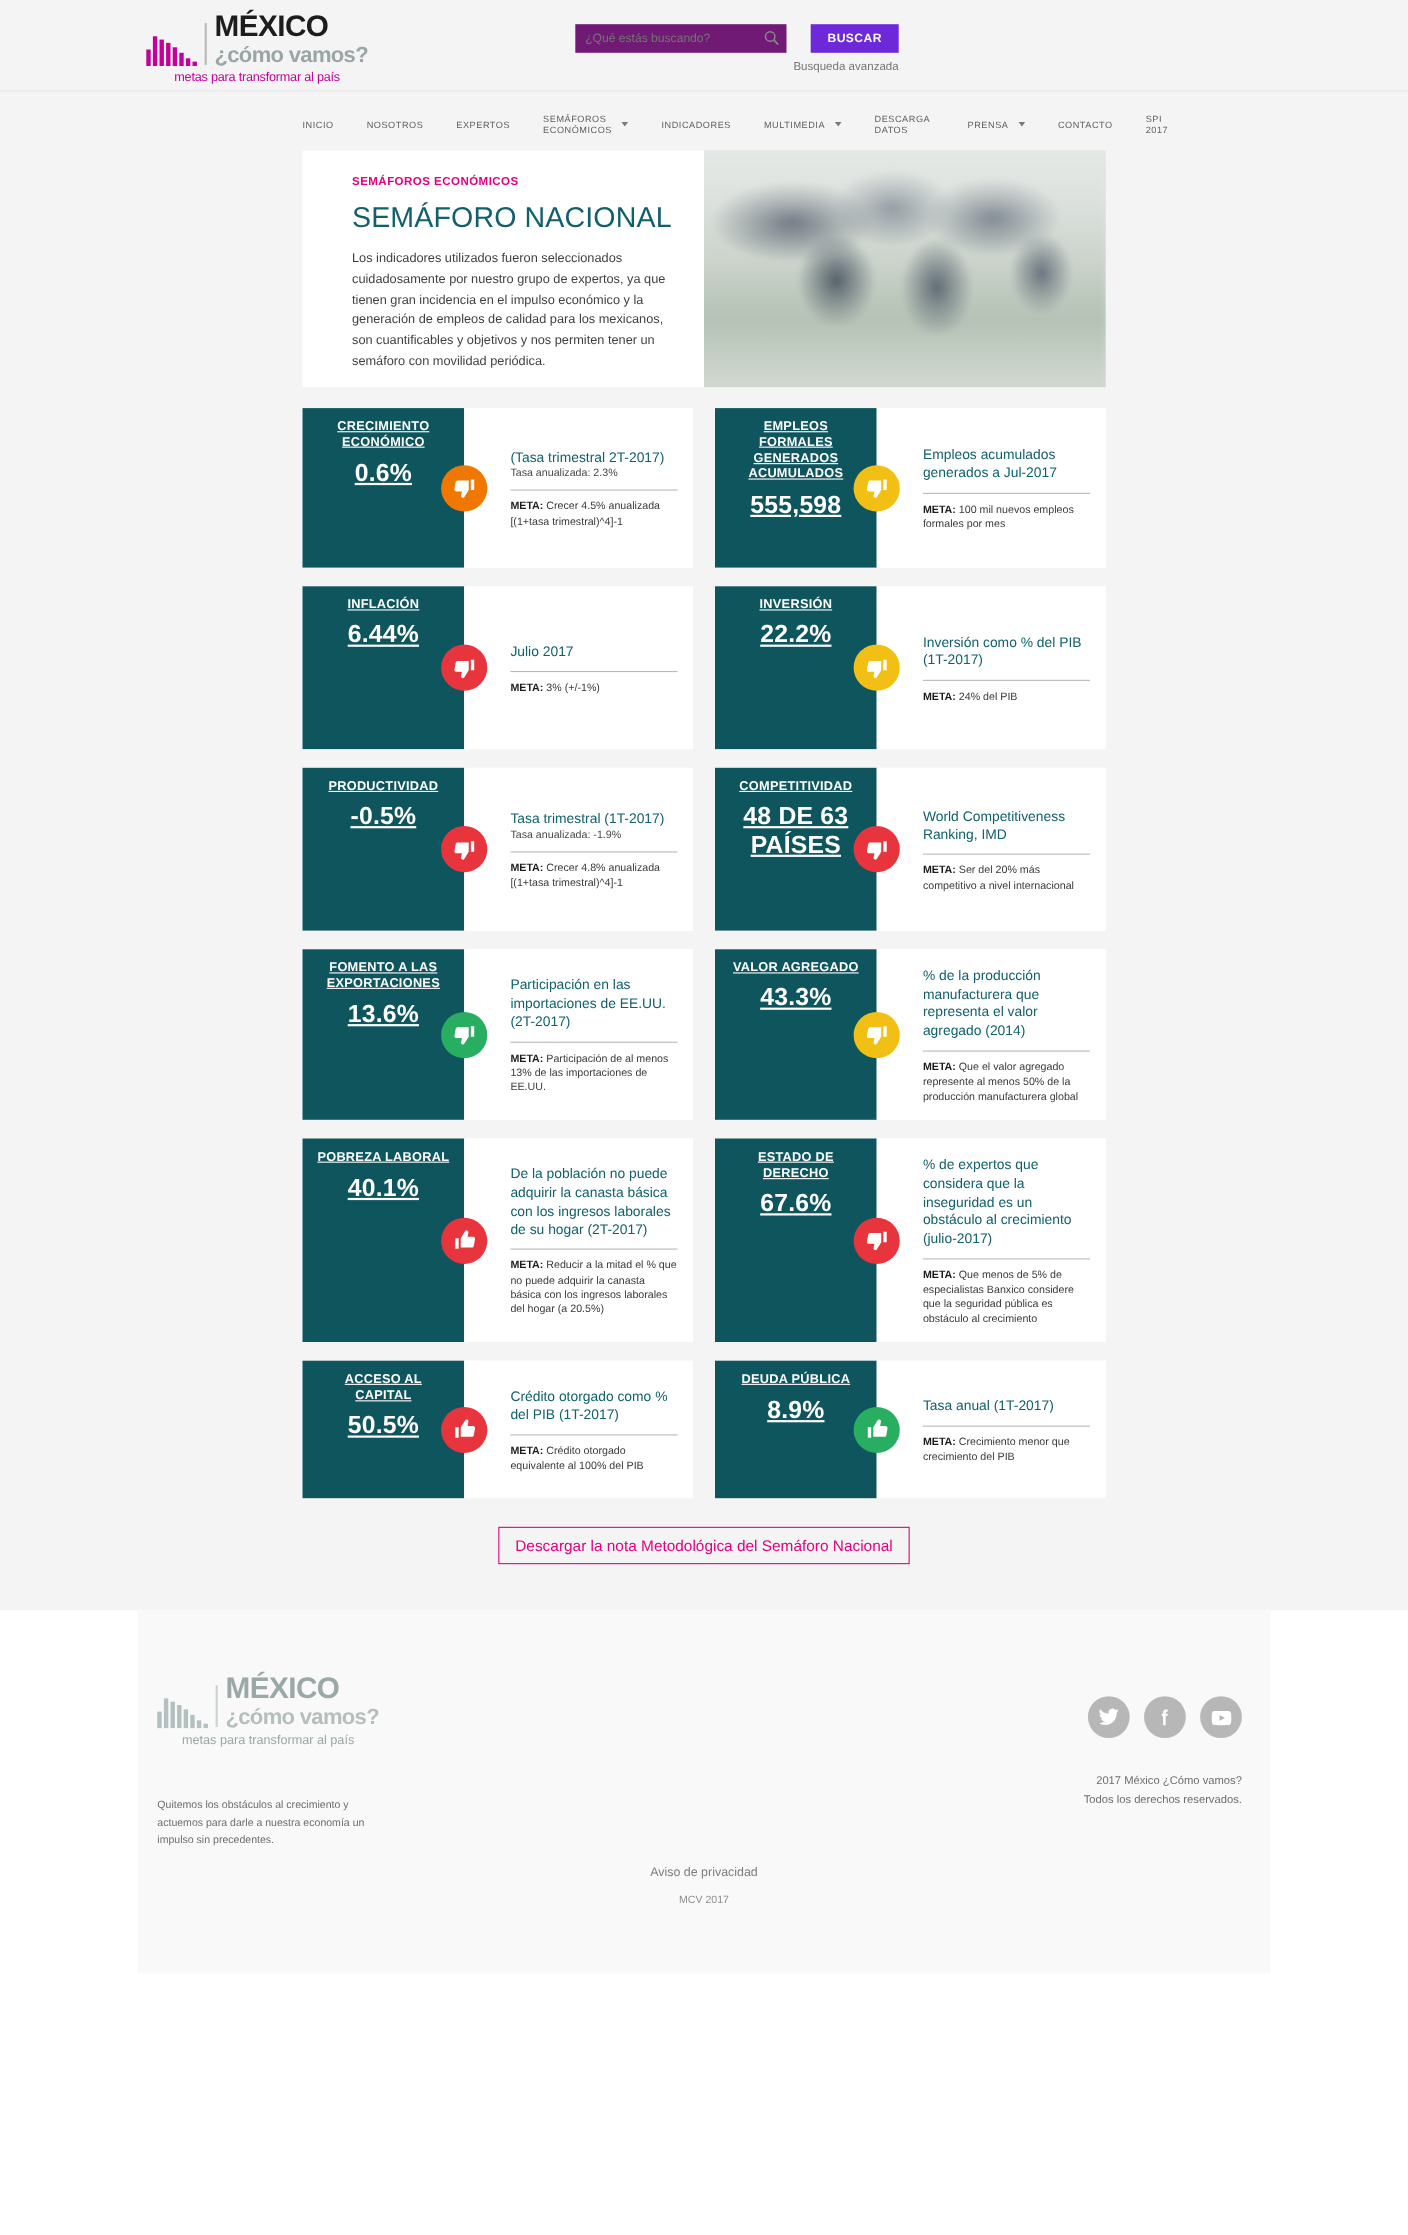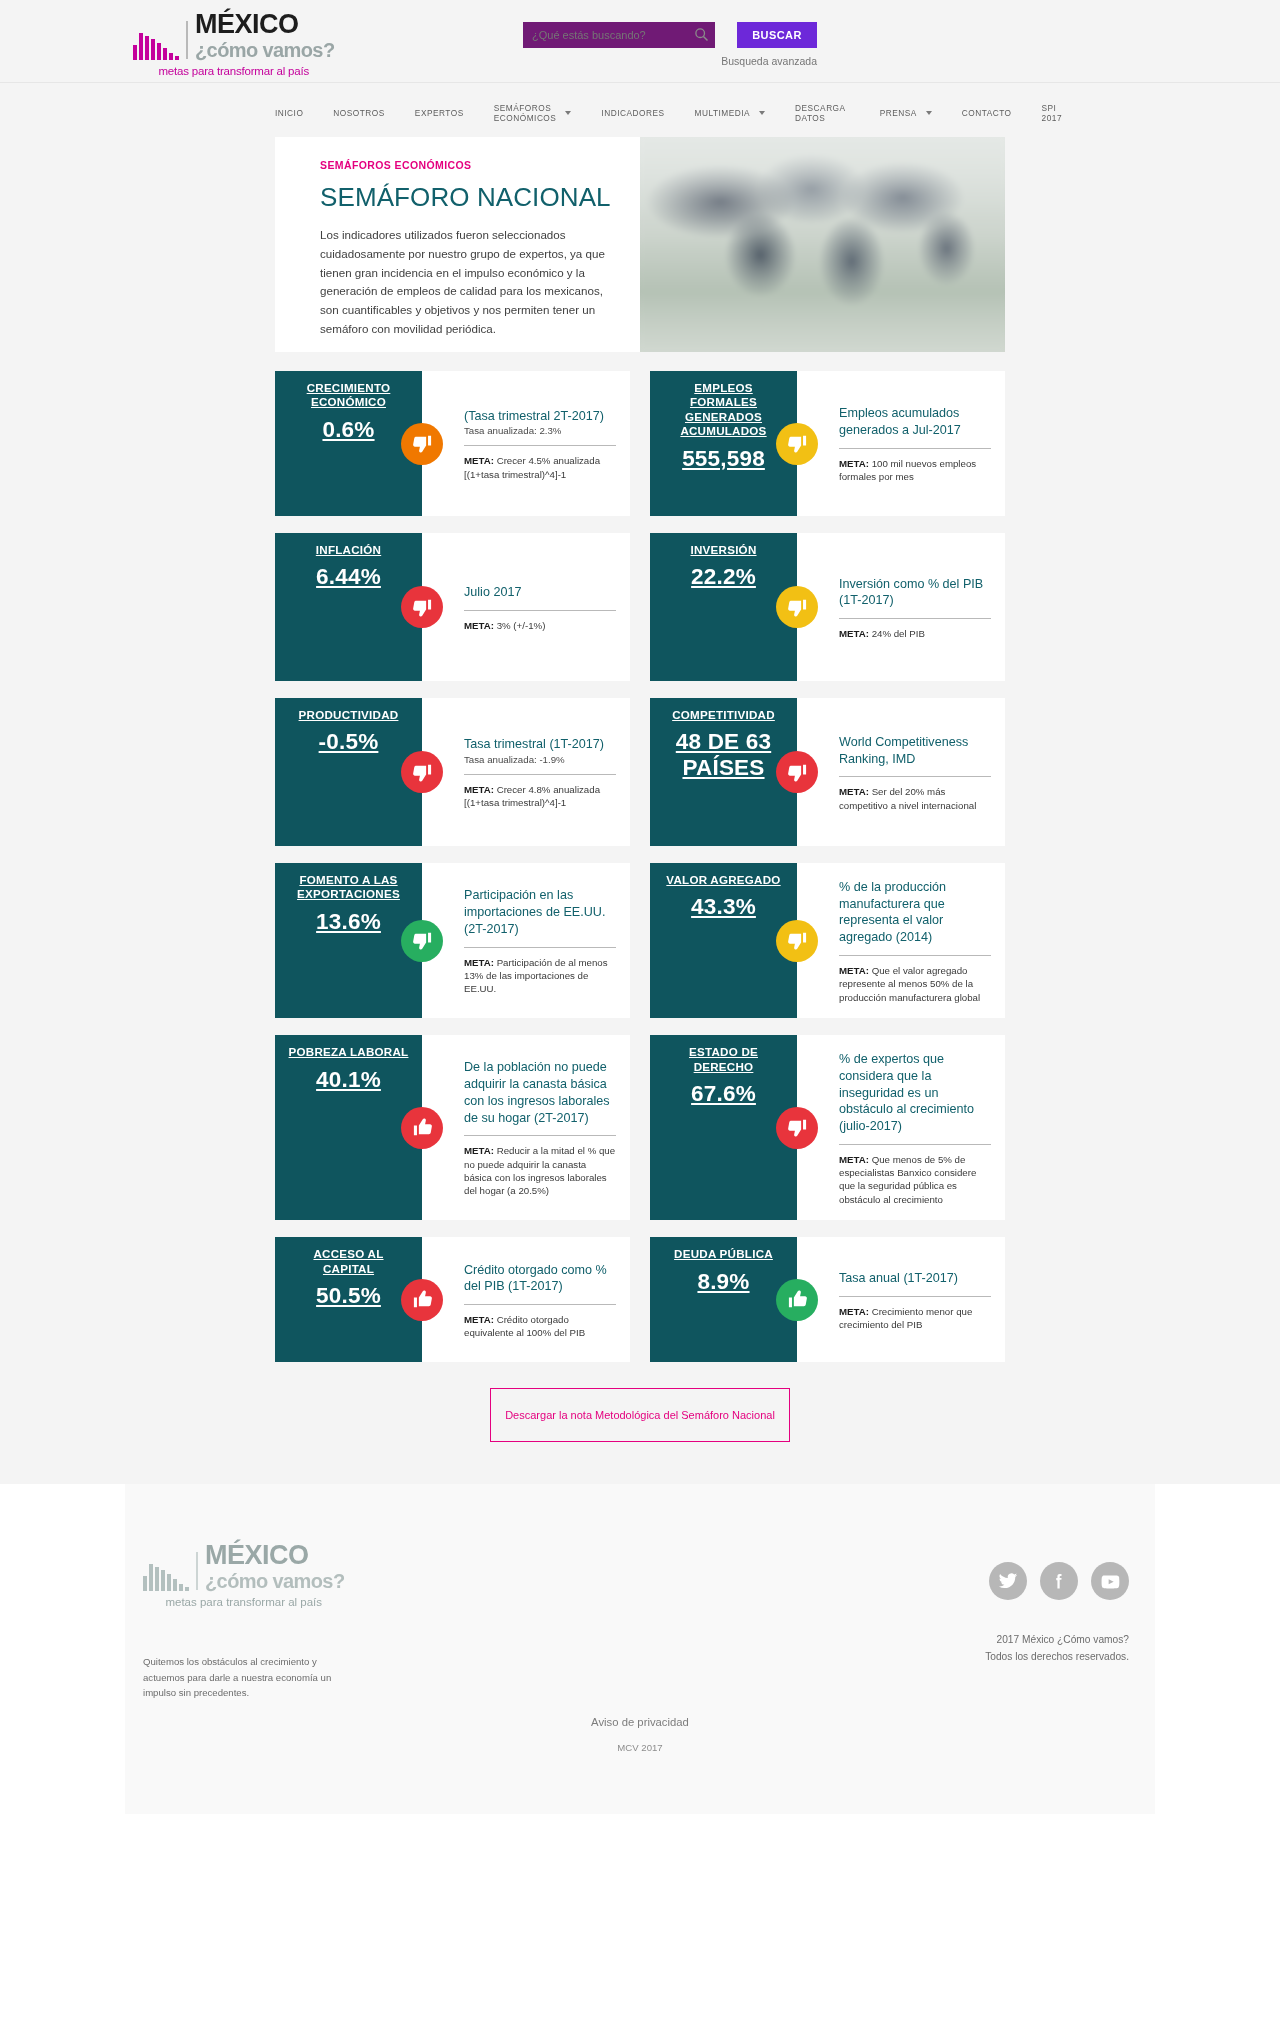--- a/index.html
+++ b/index.html
@@ -209,21 +209,21 @@
   .h-145 .card-left, .h-145 .card-right { min-height: 145px; }
   .h-148 .card-left, .h-148 .card-right { min-height: 148px; }
   .h-150 .card-left, .h-150 .card-right { min-height: 150px; }
   .h-125 .card-left, .h-125 .card-right { min-height: 125px; }
 
   
   .dl-band { width:1280px; background:#f4f4f4; padding: 26px 0 42px 0; }
   .dl-wrap { width: 730px; margin: 0 auto; display:flex; justify-content:center; }
   .dl-btn {
     border: 1px solid #E4007F; color: #E4007F; background: transparent;
-    font-size: 11px; padding: 20px 14px; cursor: pointer;
+    font-size: 14px; padding: 8px 14px; cursor: pointer;
     font-family: "Liberation Sans", sans-serif;
   }
 
   
   .footer-band { width: 1280px; background:#ffffff; }
   .footer {
     width: 1030px; margin: 0 auto; background: #f9f9f9;
     position: relative; padding: 60px 0 70px 0; min-height: 330px;
   }
   .f-logo-block { position: absolute; left: 18px; top: 58px; }

